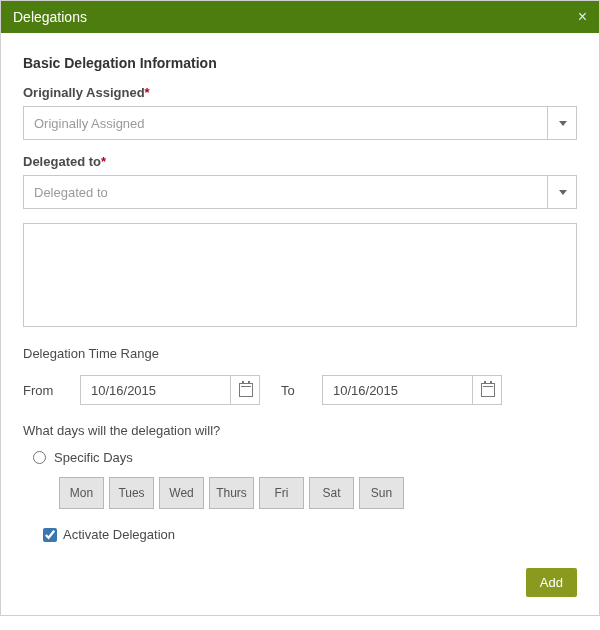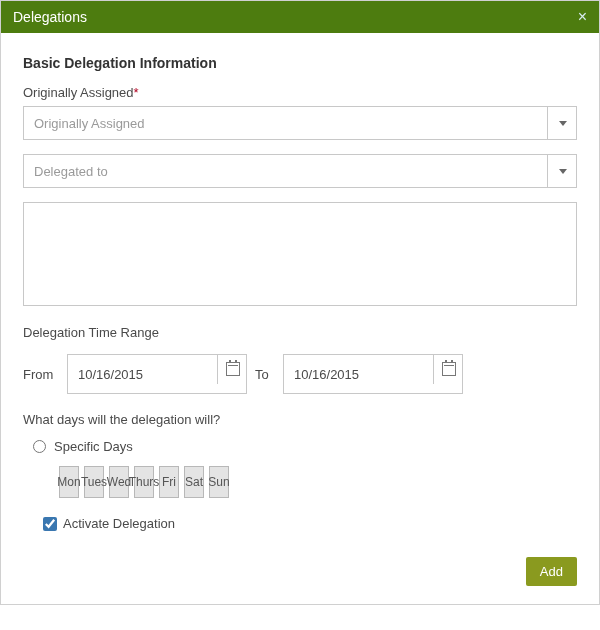--- a/index.html
+++ b/index.html
@@ -36,20 +36,21 @@
   .section-heading {
     font-weight: bold;
     color: #333;
     font-size: 14px;
     margin: 4px 0 14px 0;
   }
   .field-label {
     color: #4a4a4a;
     margin-bottom: 6px;
     font-size: 13px;
+    font-weight: bold;
   }
   .req { color: #b00020; }
   .select-wrap {
     position: relative;
     width: 100%;
     margin-bottom: 14px;
   }
   .select-input {
     width: 100%;
     height: 34px;
@@ -87,34 +88,34 @@
     font-size: 13px;
     margin-bottom: 14px;
   }
   .subheading {
     margin: 2px 0 14px 0;
     color: #4a4a4a;
   }
   .date-row {
     display: flex;
     align-items: center;
-    gap: 8px;
+    gap: 21px;
     margin-bottom: 18px;
   }
   .date-row .lbl {
     color: #4a4a4a;
     min-width: 36px;
   }
   .date-wrap {
     position: relative;
     width: 180px;
   }
   .date-input {
     width: 100%;
-    height: 40px;
+    height: 30px;
     border: 1px solid #c8c8c8;
     padding: 0 34px 0 10px;
     font-size: 13px;
     color: #4a4a4a;
   }
   .date-btn {
     position: absolute;
     right: 0; top: 0;
     width: 30px; height: 30px;
     border-left: 1px solid #c8c8c8;
@@ -161,21 +162,21 @@
     margin-left: 36px;
     margin-bottom: 18px;
   }
   .day-btn {
     border: 1px solid #b8b8b8;
     background: #e4e4e4;
     color: #555;
     font-size: 12px;
     padding: 0;
     height: 32px;
-    width: 20px;
+    width: 45px;
     display: flex;
     align-items: center;
     justify-content: center;
     cursor: pointer;
   }
   .check-row {
     display: flex;
     align-items: center;
     gap: 6px;
     margin-bottom: 26px;
@@ -214,20 +215,23 @@
     <div class="field-label">
       <span>Originally Assigned</span><span class="req">*</span>
     </div>
     <div class="select-wrap">
       <div class="select-input">Originally Assigned</div>
       <div class="select-btn">
           <div class="chev-down"></div>
         </div>
     </div>
 
+    <div class="field-label">
+      <span>Delegated to</span><span class="req">*</span>
+    </div>
     <div class="select-wrap">
       <div class="select-input">Delegated to</div>
       <div class="select-btn">
           <div class="chev-down"></div>
         </div>
     </div>
 
     <textarea class="textarea" style=""></textarea>
 
     <div class="subheading">Delegation Time Range</div>

